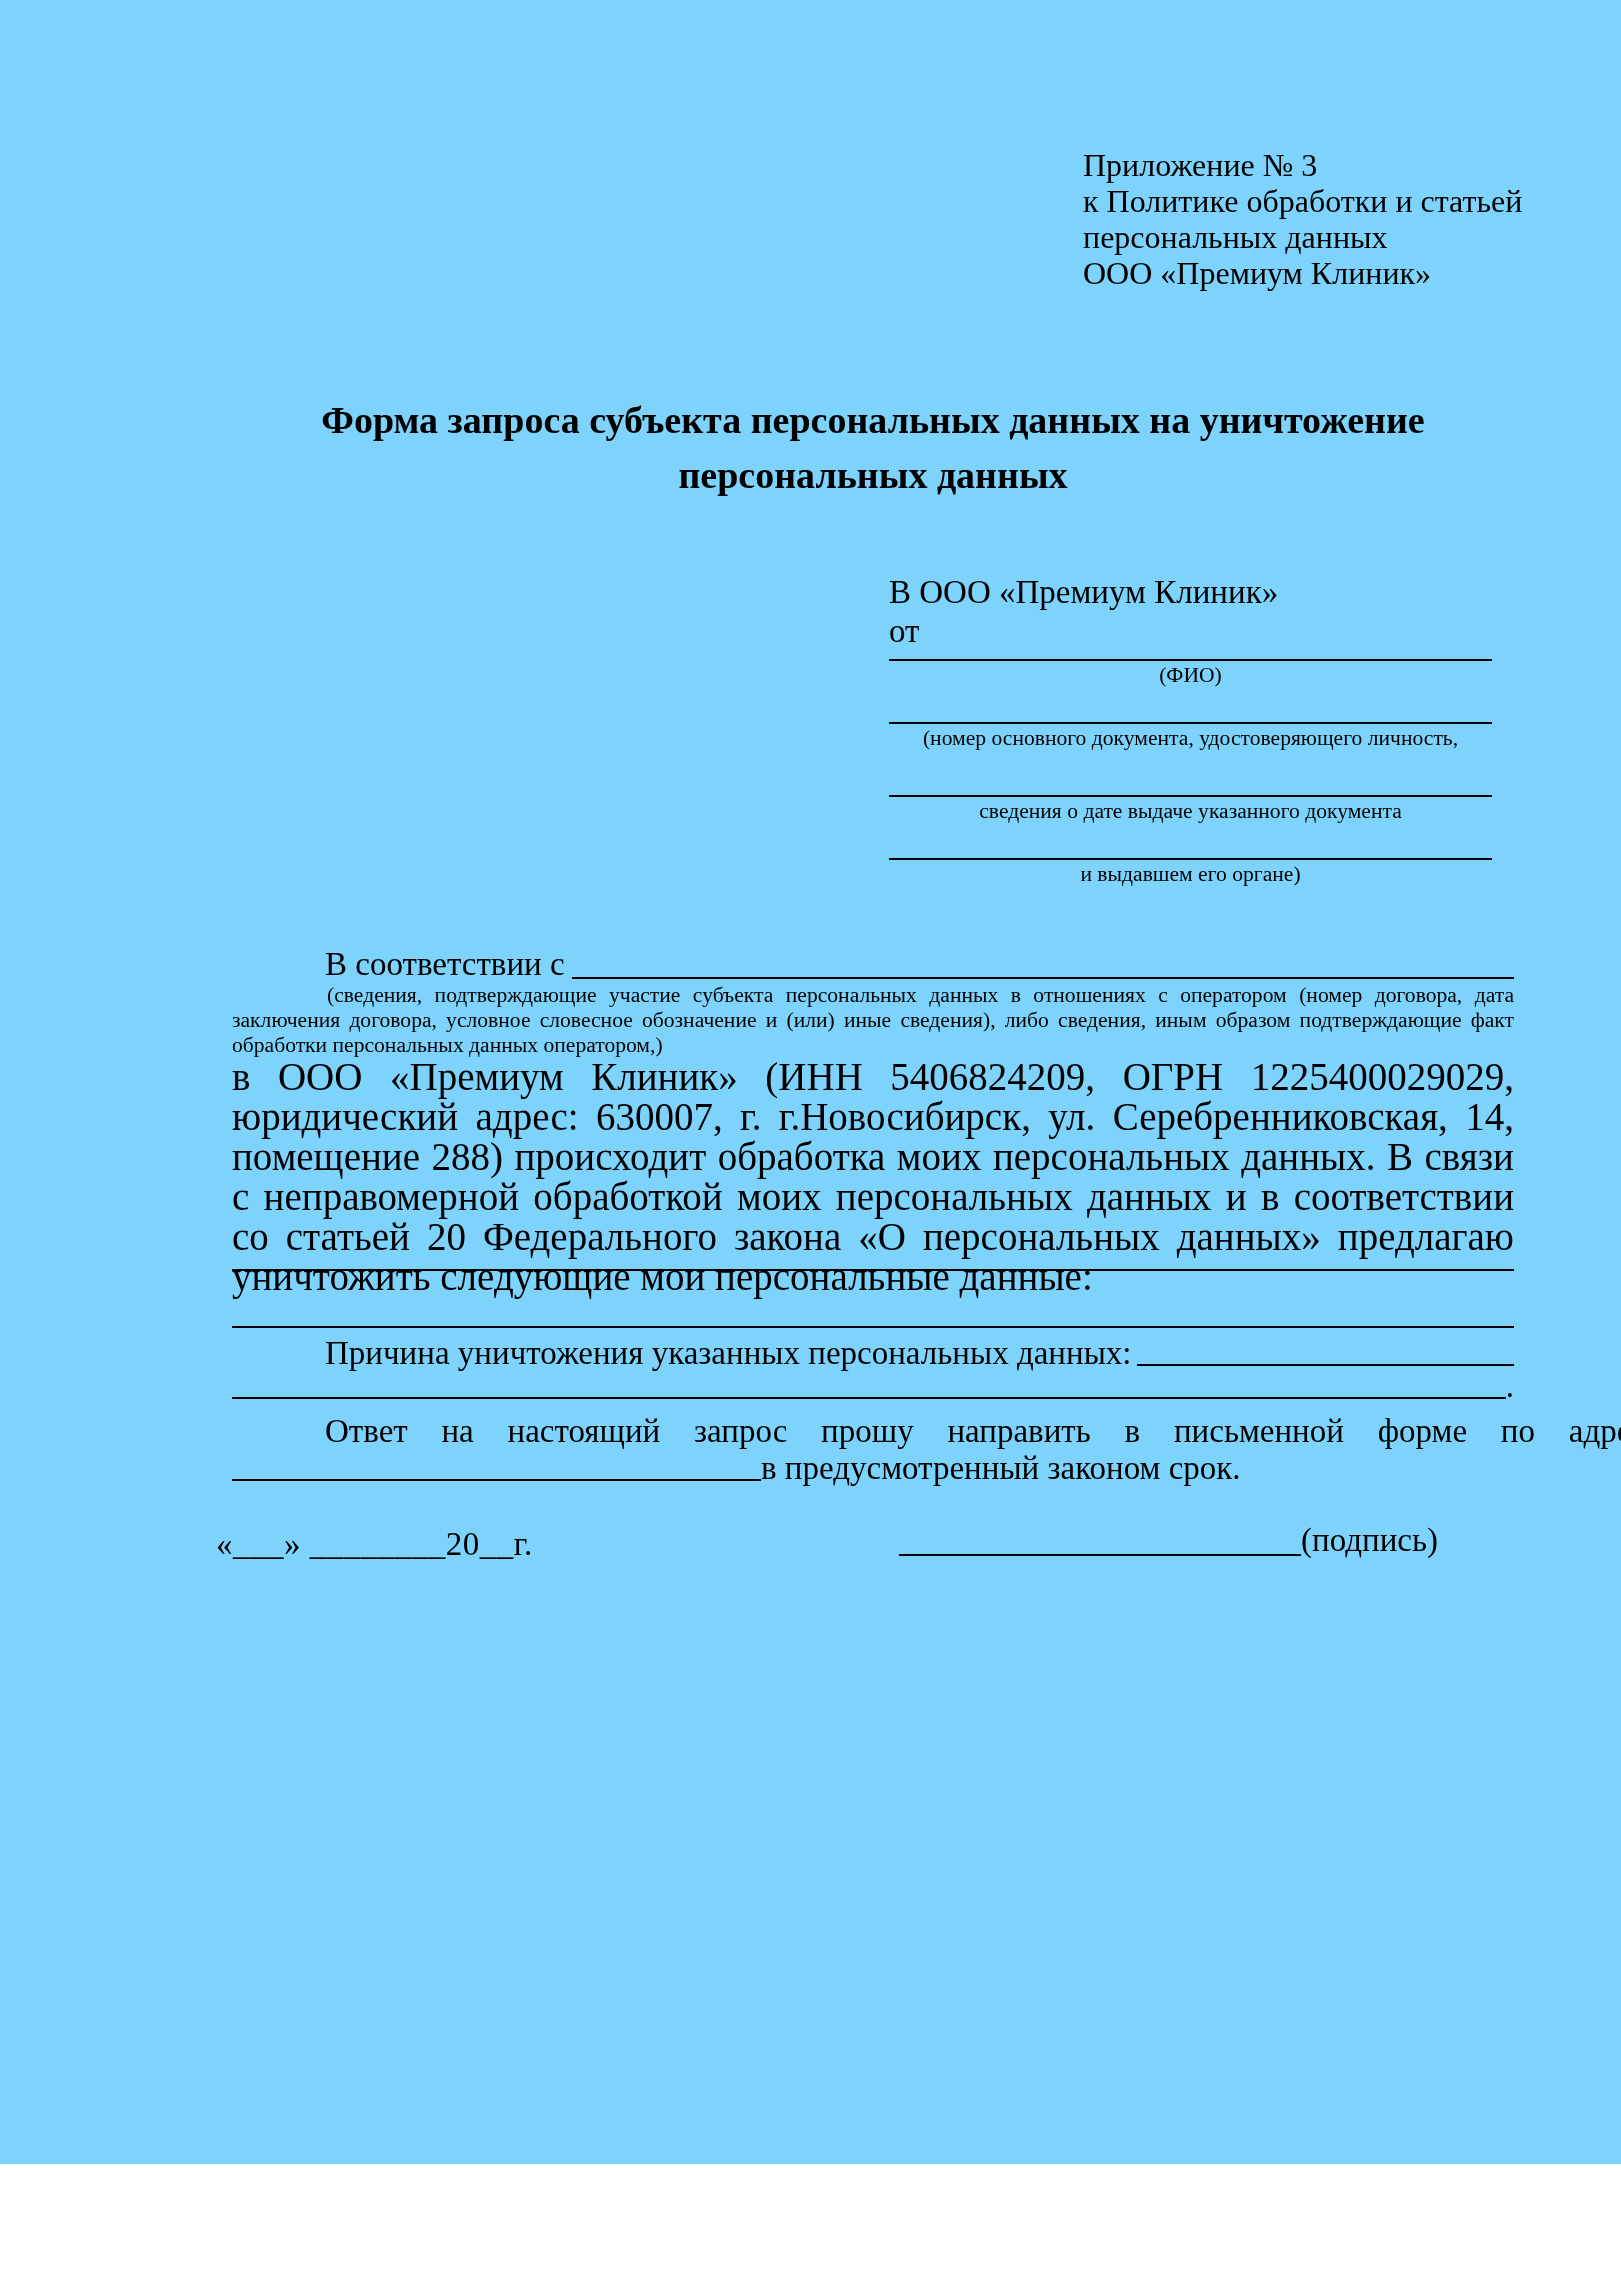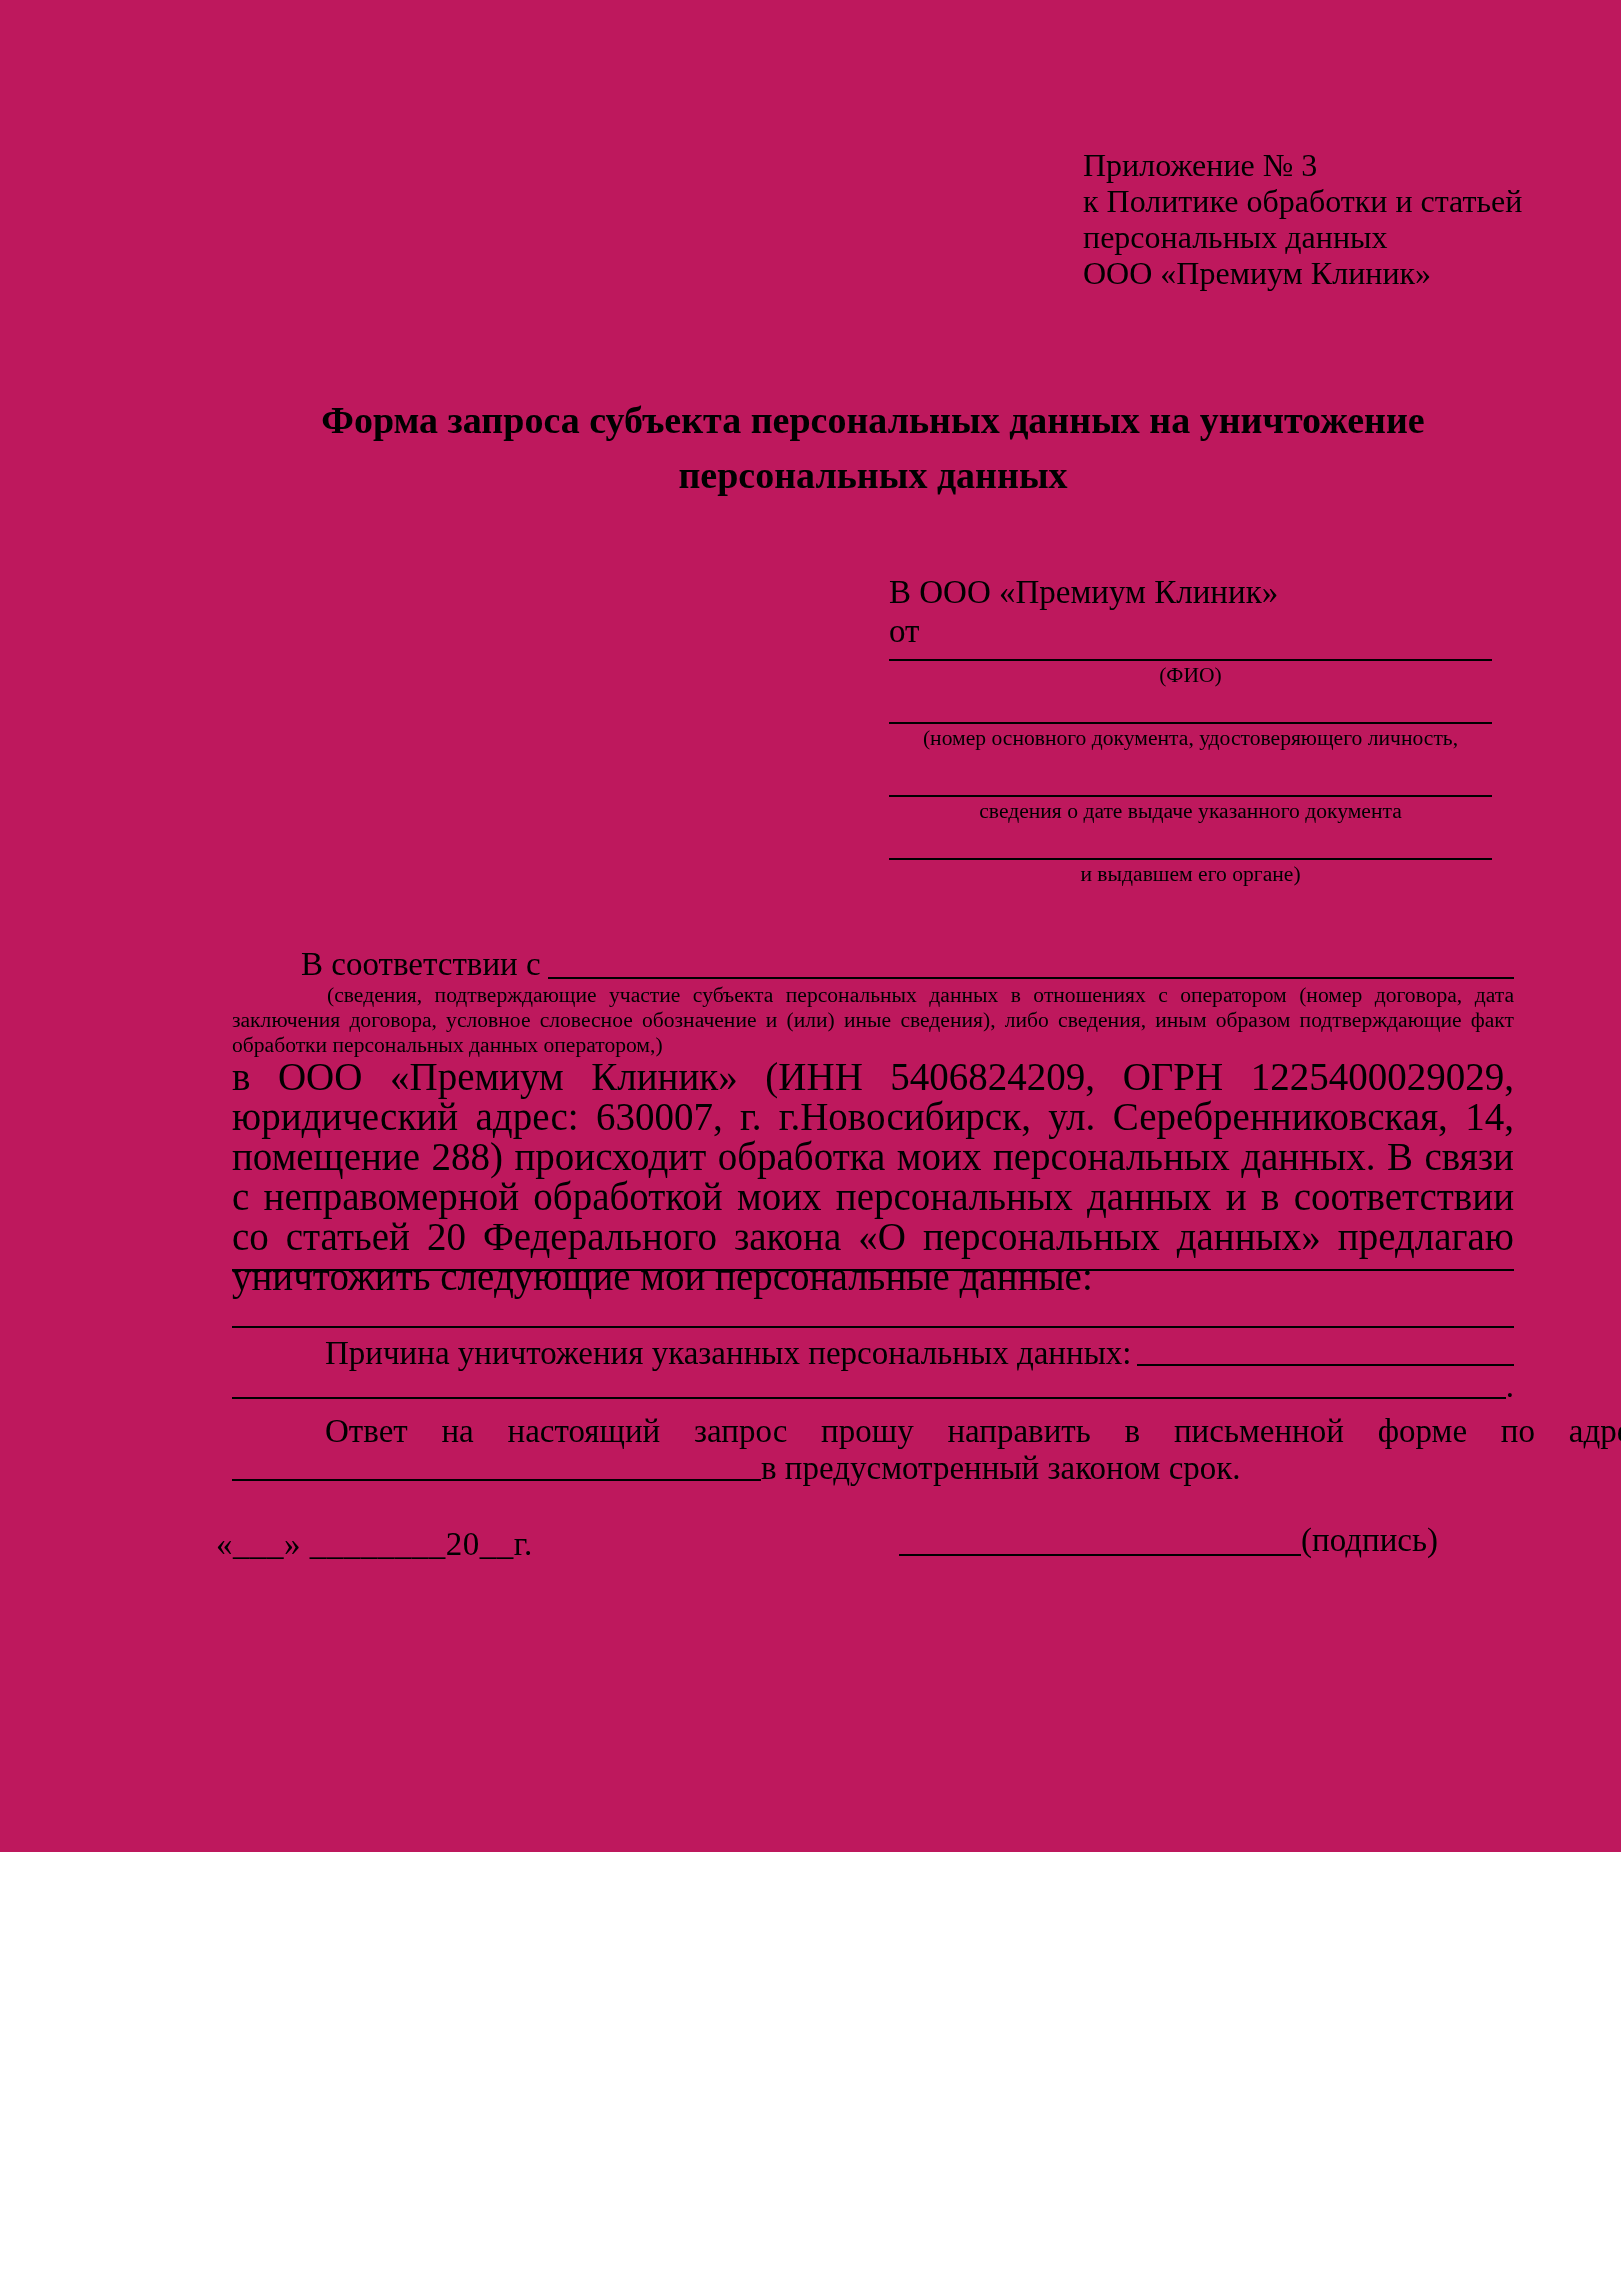--- a/index.html
+++ b/index.html
@@ -2,21 +2,21 @@
 <html lang="ru"><head>
 <meta charset="utf-8">
 <style>
   * { box-sizing: border-box; margin: 0; padding: 0; }
   html, body { background: #ffffff; }
   body {
     width: 1621px; height: 2294px;
     font-family: "Liberation Serif", "DejaVu Serif", serif;
     color: #000;
   }
-  .page { position: relative; width: 1621px; height: 1852px; background: #be185d; overflow: hidden; }
+  .page { position: relative; width: 1621px; height: 2164px; background: #7dd3fc; overflow: hidden; }
 
   .appendix {
     position: absolute; left: 1083px; top: 147px;
     font-size: 32px; line-height: 36px; white-space: nowrap;
   }
 
   .doc-title {
     position: absolute; left: 232px; top: 393px; width: 1282px;
     text-align: center; font-weight: bold;
     font-size: 38px; line-height: 55px;
@@ -29,21 +29,21 @@
   .u1 { height: 15.7px; }
   .u2 { height: 32px; }
   .u3 { height: 42px; }
   .u4 { height: 32px; }
   .addr-cap { height: 31px; font-size: 21.6px; line-height: 29px; text-align: center; white-space: nowrap; }
 
   .accord-row {
     position: absolute; left: 232px; top: 944px; width: 1282px;
     display: flex; font-size: 33px; line-height: 41px; height: 41px;
   }
-  .accord-label { margin-left: 69px; white-space: nowrap; padding-right: 7.8px; text-align: right; }
+  .accord-label { margin-left: 93px; white-space: nowrap; padding-right: 7.8px; text-align: right; }
   .fill { flex: 1 1 auto; border-bottom: 2.9px solid #000; margin-bottom: 5.9px; }
 
   .accord-note {
     position: absolute; left: 232px; top: 983px; width: 1282px;
     font-size: 21.6px; line-height: 25px;
     text-align: justify; text-indent: 95px;
   }
 
   .main-para {
     position: absolute; left: 232px; top: 1057px; width: 1282px;

